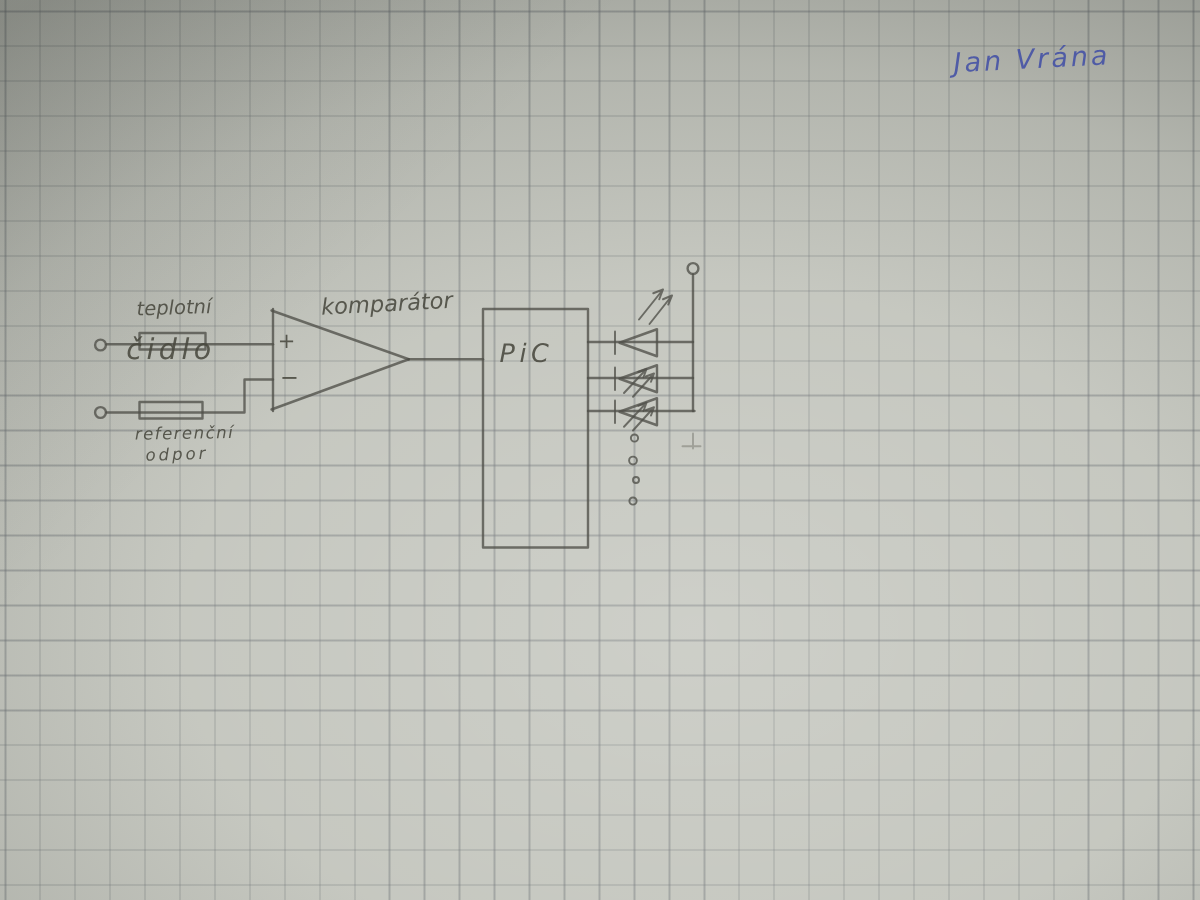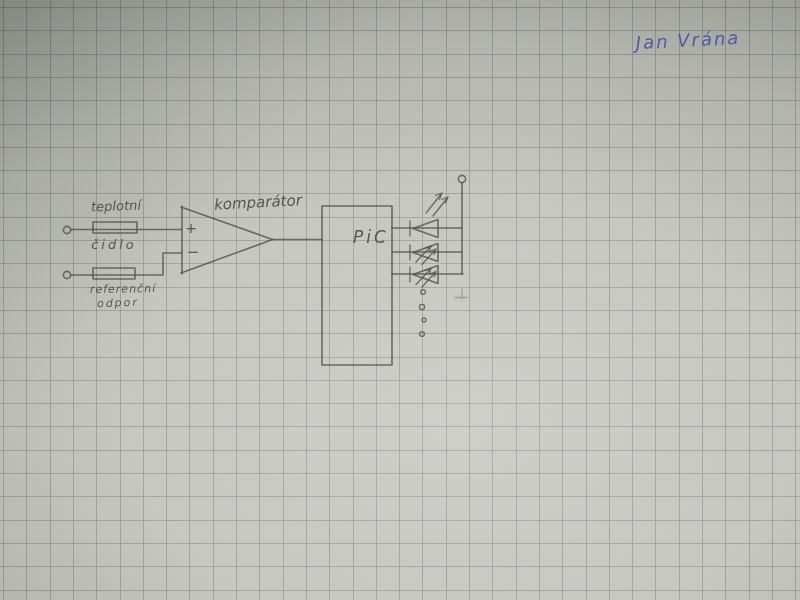--- a/index.html
+++ b/index.html
@@ -41,25 +41,25 @@
     position: absolute;
     transform: translate(-50%, -50%);
     font-family: "DejaVu Sans", sans-serif;
     font-style: italic;
     color: #49493f;
     opacity: 0.88;
     white-space: nowrap;
     line-height: 1;
   }
   .hw-teplotni   { left: 116px; top: 206px; font-size: 13px; transform: translate(-50%,-50%) rotate(-2deg); }
-  .hw-cidlo      { left: 114px; top: 244px; font-size: 13px; letter-spacing: 3px; }
+  .hw-cidlo      { left: 114px; top: 234px; font-size: 19px; letter-spacing: 3px; }
   .hw-referencni { left: 123px; top: 289px; font-size: 11px; letter-spacing: 1px; transform: translate(-50%,-50%) rotate(-1deg); }
   .hw-odpor      { left: 118px; top: 303px; font-size: 11px; letter-spacing: 2px; transform: translate(-50%,-50%) rotate(-2deg); }
   .hw-komparator { left: 258px; top: 203px; font-size: 15px; transform: translate(-50%,-50%) rotate(-3deg); }
-  .hw-pic        { left: 351px; top: 237px; font-size: 17px; letter-spacing: 3px; margin-left: 20px; }
+  .hw-pic        { left: 351px; top: 237px; font-size: 17px; letter-spacing: 3px; }
   .hw-plus       { left: 191px; top: 228px; font-size: 14px; font-style: normal; }
   .hw-minus      { left: 193px; top: 252px; font-size: 15px; font-style: normal; }
   .signature {
     position: absolute;
     left: 688px; top: 40px;
     transform: translate(-50%,-50%) rotate(-3deg);
     font-family: "DejaVu Sans", sans-serif;
     font-style: italic;
     font-size: 18px;
     letter-spacing: 2px;

